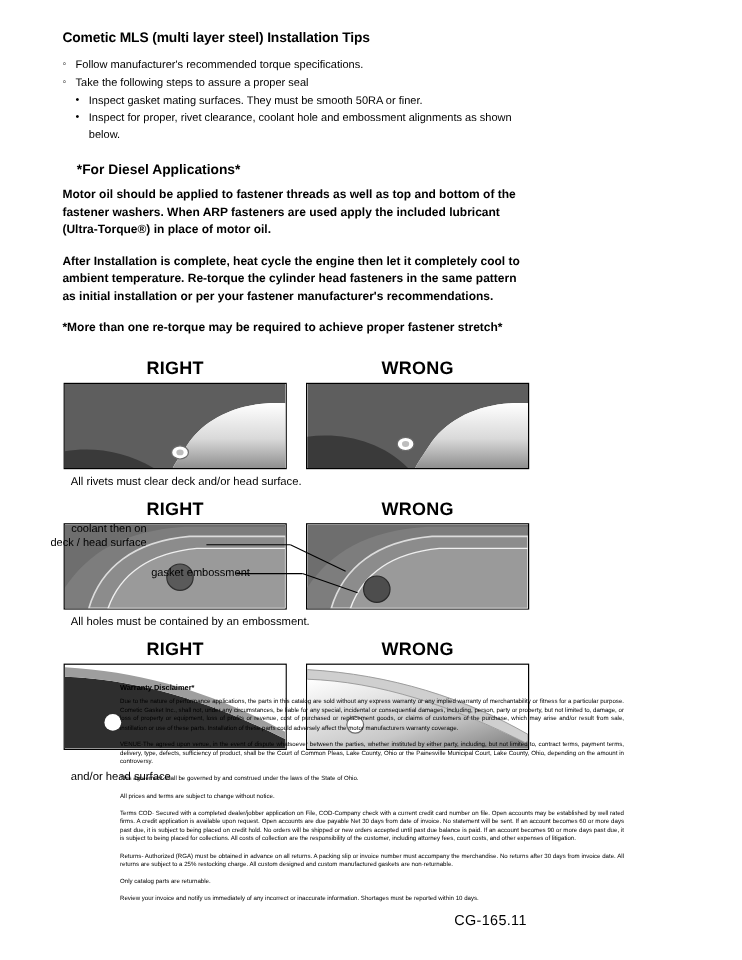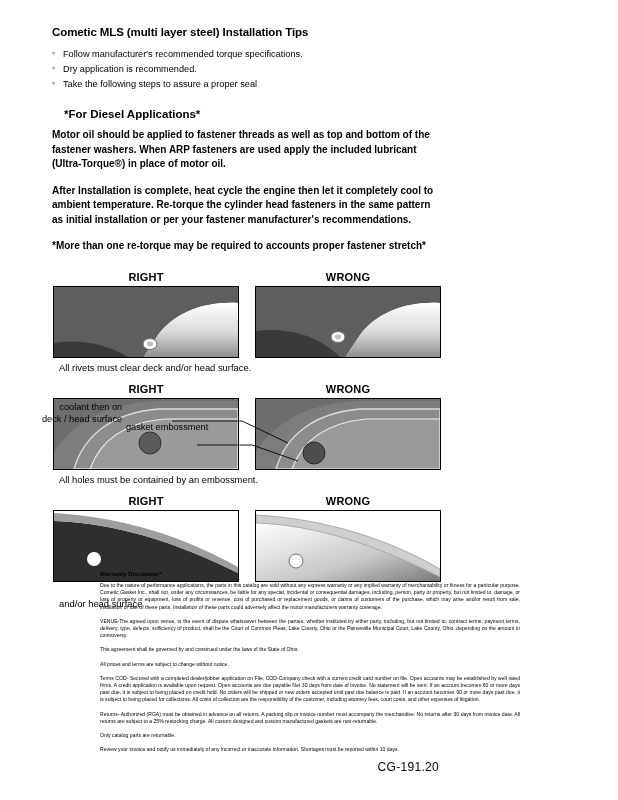--- a/index.html
+++ b/index.html
@@ -89,21 +89,21 @@
   .fig-row {
     display: flex;
     justify-content: center;
     gap: 16px;
   }
   .fig-col {
     width: 186px;
   }
   .fig-label {
     text-align: center;
-    font-size: 11px;
+    font-size: 15px;
     font-weight: bold;
     margin-bottom: 3px;
     letter-spacing: 0.2px;
   }
   .fig-box {
     width: 186px;
     height: 72px;
     border: 1px solid #000;
     box-sizing: border-box;
     overflow: hidden;
@@ -162,28 +162,33 @@
 </style>
 </head>
 <body>
 
 <div class="page">
 
   <h1 class="title">Cometic MLS (multi layer steel) Installation Tips</h1>
 
   <ul class="bullets">
     <li>Follow manufacturer's recommended torque specifications.</li>
-    <li>Dry application is recommended.</li>
     <li>Take the following steps to assure a proper seal</li>
   </ul>
+  <div class="sub-wrap">
+    <ul class="subbullets">
+      <li>Inspect gasket mating surfaces.  They must be smooth 50RA or finer.</li>
+      <li>Inspect for proper, rivet clearance, coolant hole and embossment alignments as shown below.</li>
+    </ul>
+  </div>
 
   <h2 class="section">*For Diesel Applications*</h2>
   <p class="body">Motor oil should be applied to fastener threads as well as top and bottom of the fastener washers. When ARP fasteners are used apply the included lubricant (Ultra-Torque®) in place of motor oil.</p>
   <p class="body">After Installation is complete, heat cycle the engine then let it completely cool to ambient temperature. Re-torque the cylinder head fasteners in the same pattern as initial installation or per your fastener manufacturer's recommendations.</p>
-  <p class="body last">*More than one re-torque may be required to accounts proper fastener stretch*</p>
+  <p class="body last">*More than one re-torque may be required to achieve proper fastener stretch*</p>
 
   <div class="figures">
 
     <div class="fig-row">
       <div class="fig-col">
         <div class="fig-label">RIGHT</div>
         <div class="fig-box">
           <svg width="184" height="70" viewBox="0 0 184 70">
             <defs>
               <linearGradient id="gA" x1="0" y1="0" x2="0" y2="1">
@@ -252,21 +257,21 @@
               <circle cx="58" cy="54" r="11" fill="#4d4d4d" stroke="#2a2a2a" stroke-width="1"></circle>
             </svg>
           </div>
         </div>
       </div>
 
       <div class="annot" style="left:-10px; top:18px;">
         <span>coolant then on</span><br>
         <span>deck / head surface</span>
       </div>
-      <div class="annot" style="left:30px; top:38px;padding-left:44px;">
+      <div class="annot" style="left:30px; top:55px;padding-left:44px;">
         <span>gasket embossment</span>
       </div>
       <svg style="position:absolute; left:0; top:0; pointer-events:none;" width="520" height="110">
         <line x1="120" y1="38" x2="190" y2="38" stroke="#000" stroke-width="0.9"></line>
         <line x1="190" y1="38" x2="236" y2="60" stroke="#000" stroke-width="0.9"></line>
         <line x1="145" y1="62" x2="200" y2="62" stroke="#000" stroke-width="0.9"></line>
         <line x1="200" y1="62" x2="246" y2="78" stroke="#000" stroke-width="0.9"></line>
       </svg>
     </div>
     <div class="cap-wrap">
@@ -318,15 +323,15 @@
     <p>Due to the nature of performance applications, the parts in this catalog are sold without any express warranty or any implied warranty of merchantability or fitness for a particular purpose.  Cometic Gasket Inc., shall not, under any circumstances, be liable for any special, incidental or consequential damages, including, person, party or property, but not limited to, damage, or loss of property or equipment, loss of profits or revenue, cost of purchased or replacement goods, or claims of customers of the purchase, which may arise and/or result from sale, instillation or use of these parts.  Installation of these parts could adversely affect the motor manufacturers warranty coverage.</p>
     <p>VENUE-The agreed upon venue, in the event of dispute whatsoever between the parties, whether instituted by either party, including, but not limited to, contract terms, payment terms, delivery, type, defects, sufficiency of product, shall be the Court of Common Pleas, Lake County, Ohio or the Painesville Municipal Court, Lake County, Ohio, depending on the amount in controversy.</p>
     <p>This agreement shall be governed by and construed under the laws of the State of Ohio.</p>
     <p>All prices and terms are subject to change without notice.</p>
     <p>Terms COD- Secured with a completed dealer/jobber application on File, COD-Company check with a current credit card number on file.  Open accounts may be established by well rated firms.  A credit application is available upon request.  Open accounts are due payable Net 30 days from date of invoice.  No statement will be sent.  If an account becomes 60 or more days past due, it is subject to being placed on credit hold.  No orders will be shipped or new orders accepted until past due balance is paid.  If an account becomes 90 or more days past due, it is subject to being placed for collections.  All costs of collection are the responsibility of the customer, including attorney fees, court costs, and other expenses of litigation.</p>
     <p>Returns- Authorized (RGA) must be obtained in advance on all returns.  A packing slip or invoice number must accompany the merchandise.  No returns after 30 days from invoice date.  All returns are subject to a 25% restocking charge.  All custom designed and custom manufactured gaskets are non-returnable.</p>
     <p>Only catalog parts are returnable.</p>
     <p>Review your invoice and notify us immediately of any incorrect or inaccurate information.  Shortages must be reported within 10 days.</p>
   </div>
 
-  <div class="docnum">CG-191.20</div>
+  <div class="docnum">CG-165.11</div>
 
 </div>
 
 </body></html>

